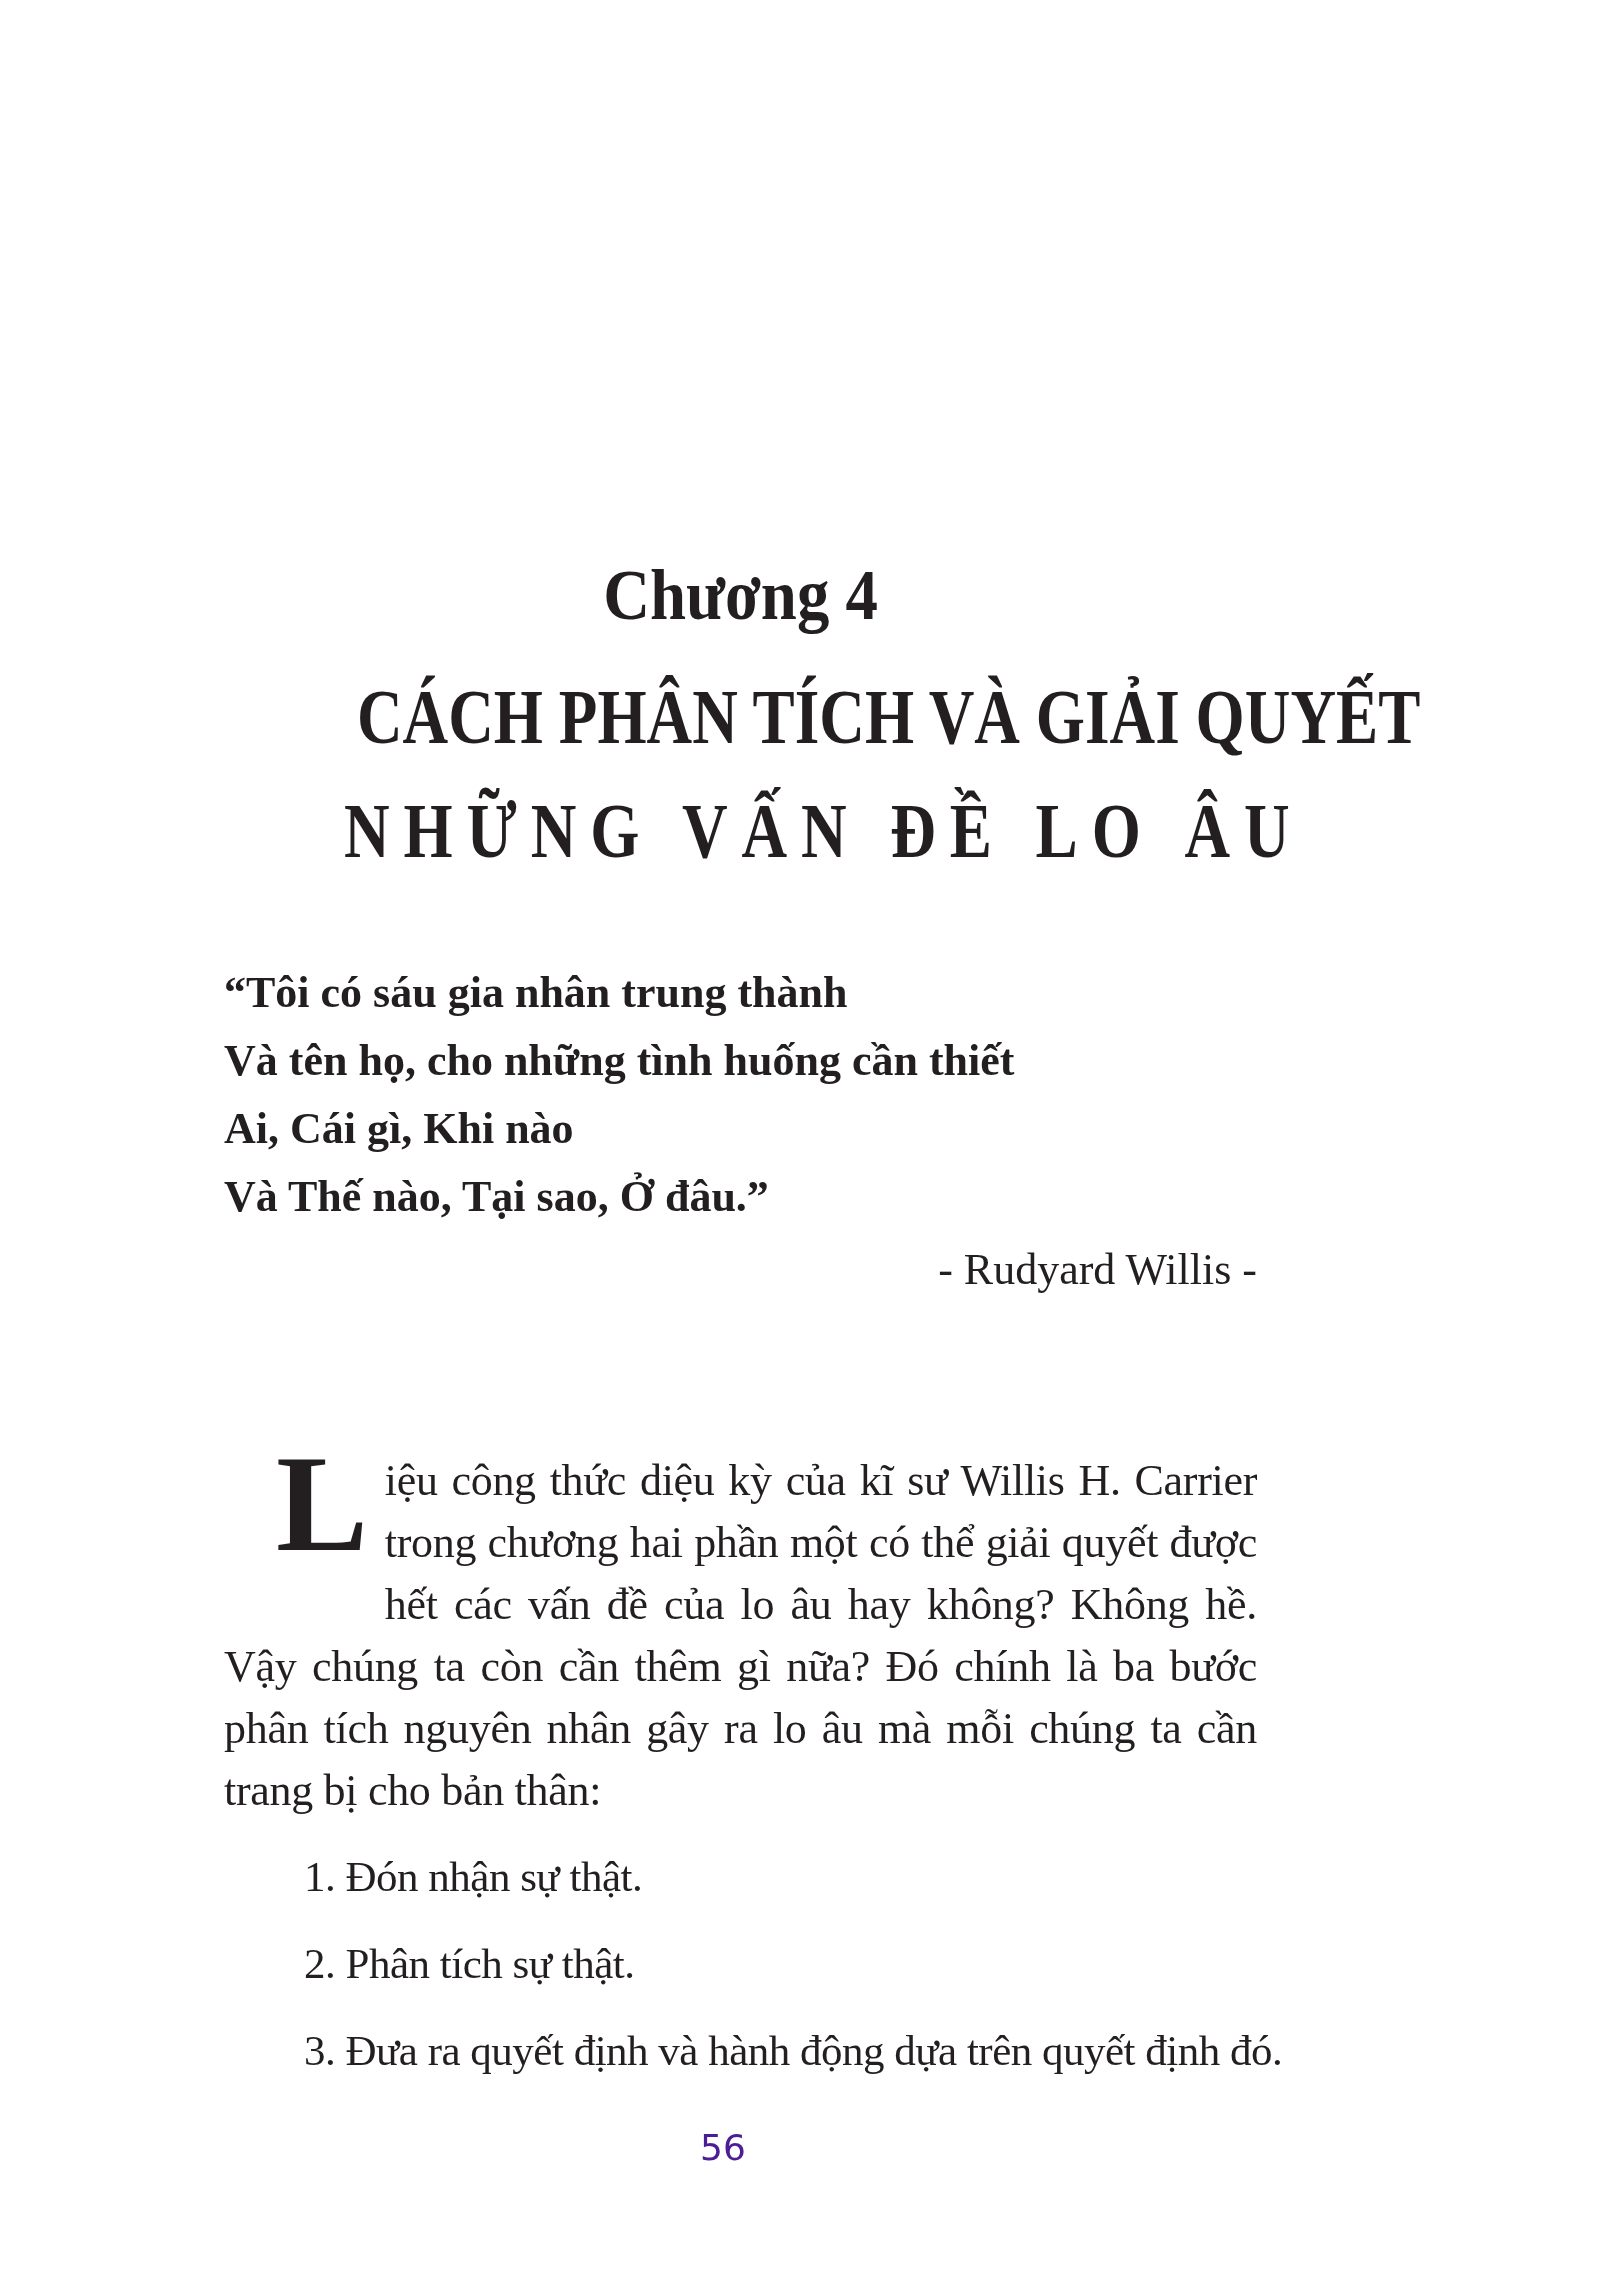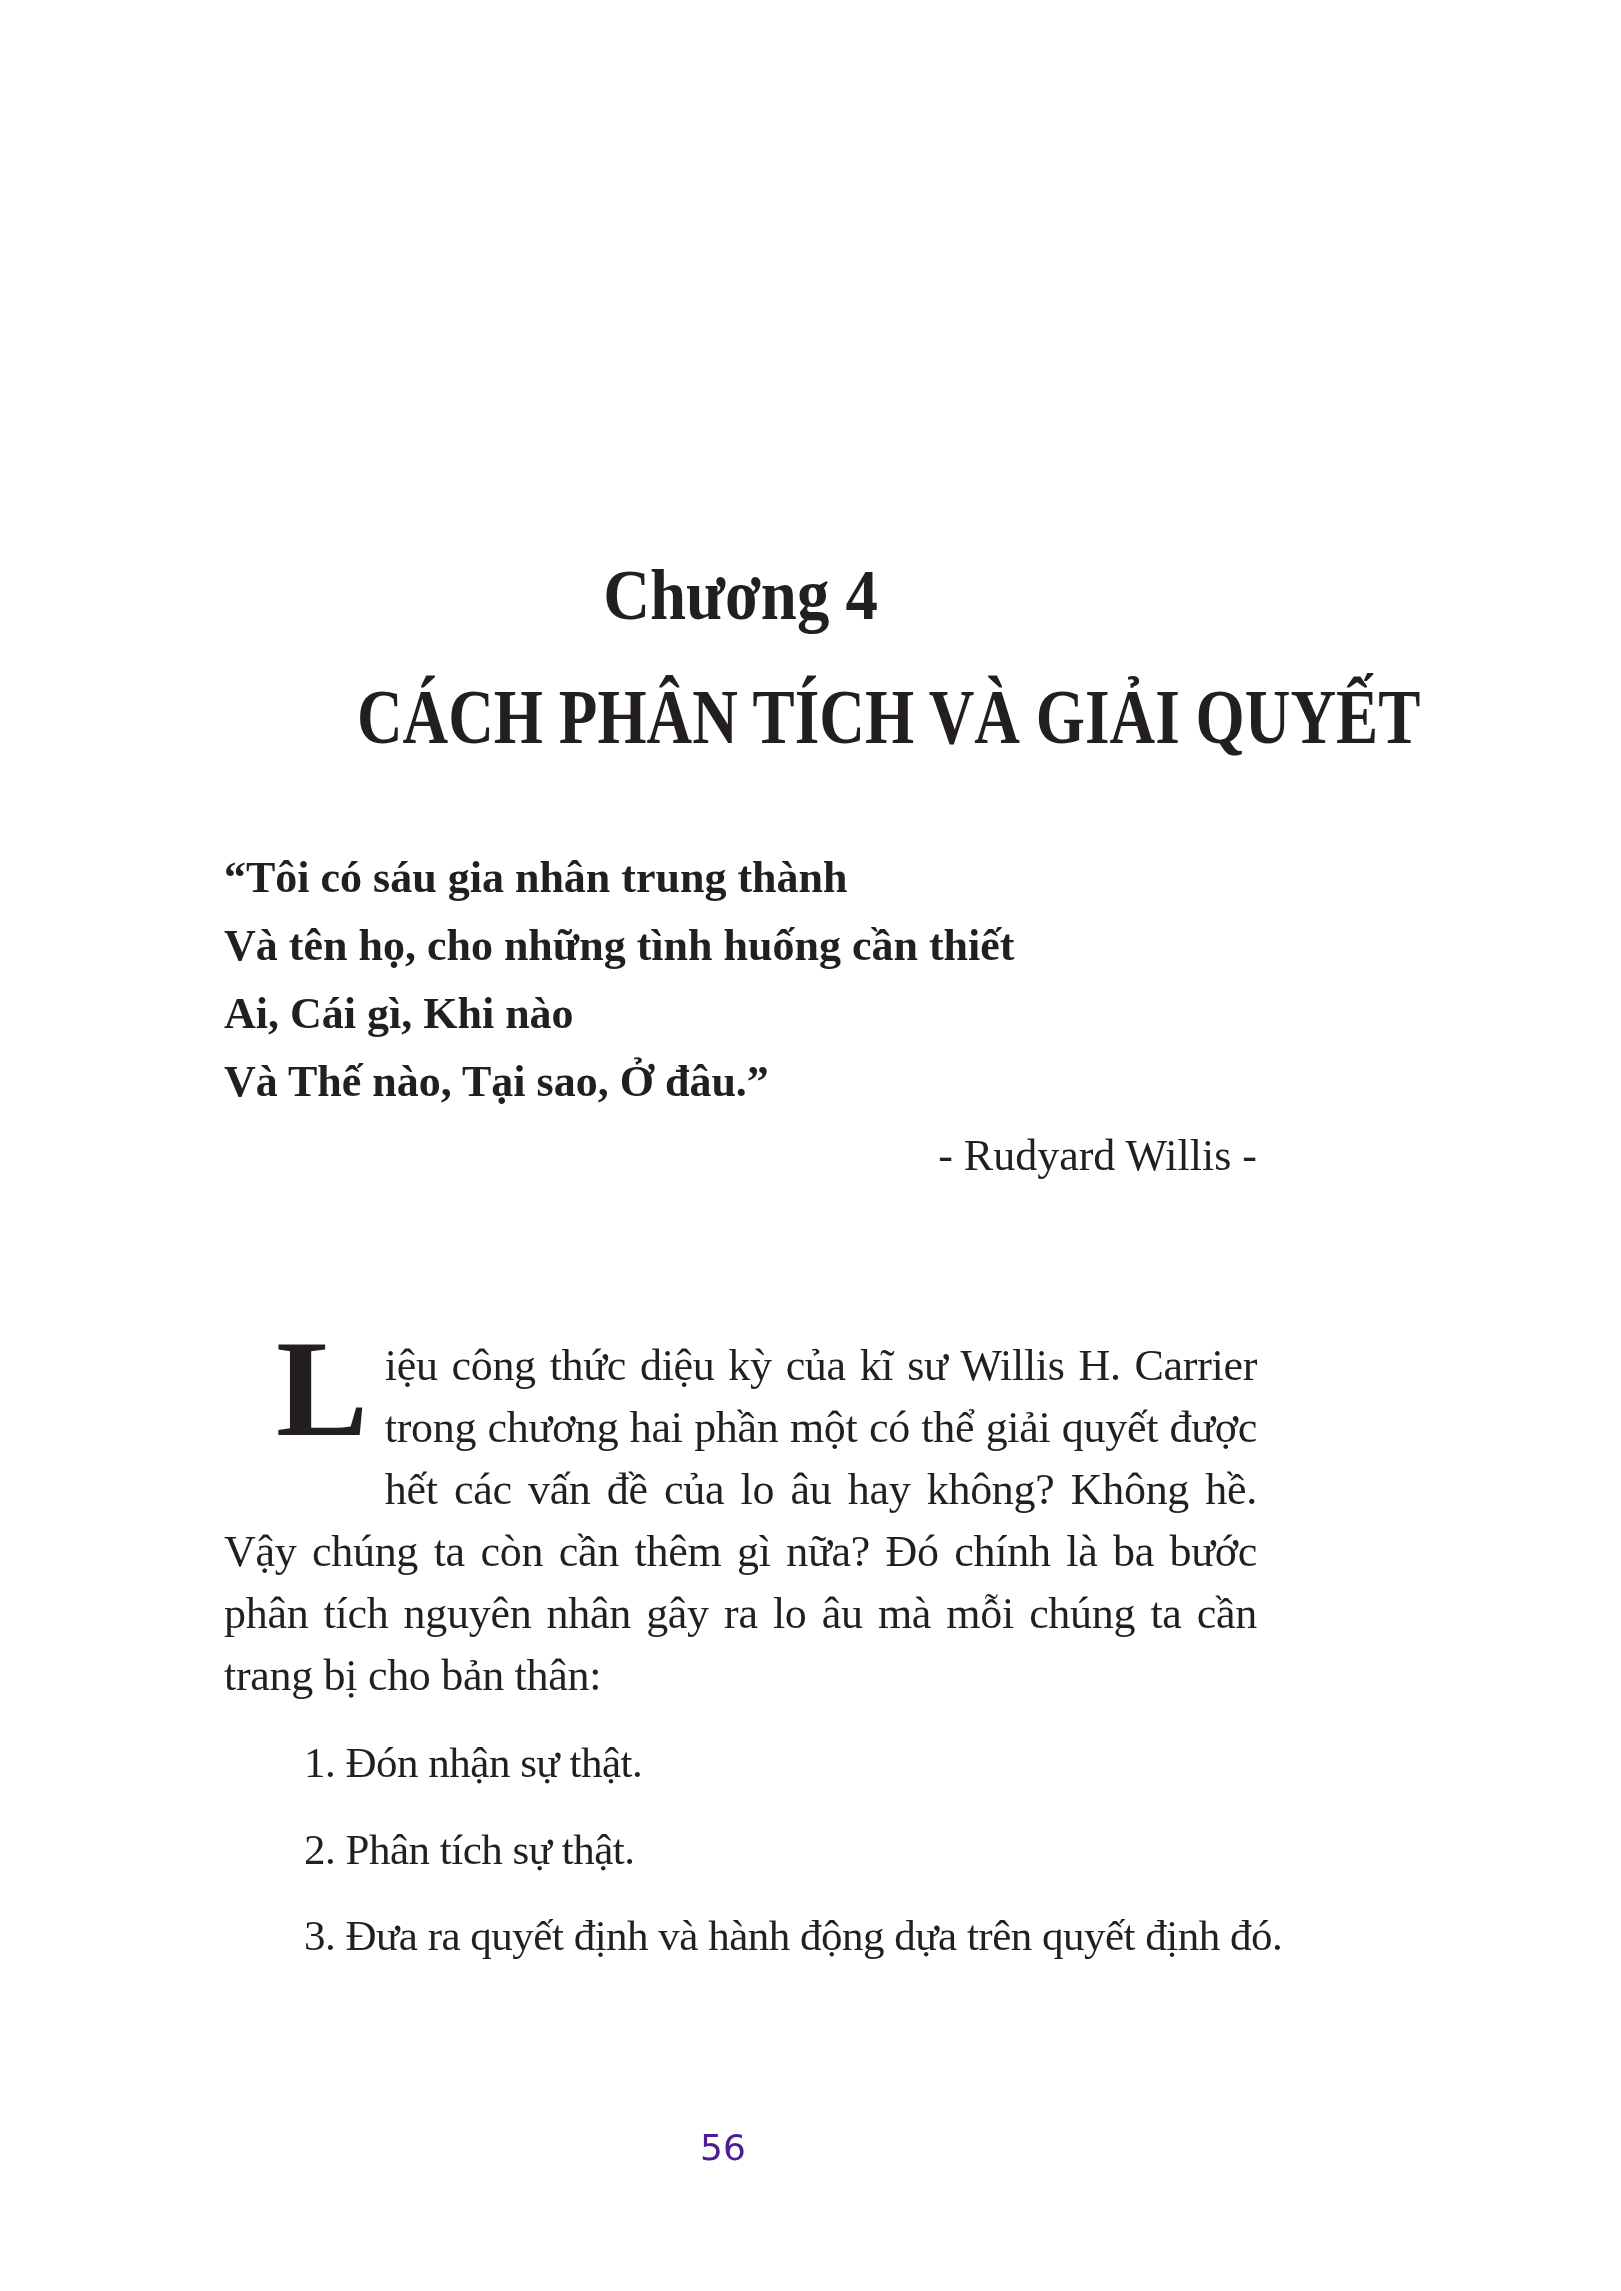--- a/index.html
+++ b/index.html
@@ -115,20 +115,23 @@
   <div class="content">
 
     <div class="chapter">
       <span class="squeeze">Chương 4</span>
     </div>
 
     <h1 class="title" style="margin-bottom:0;">
       <span class="line">
         <span>CÁCH PHÂN TÍCH VÀ GIẢI QUYẾT</span>
       </span>
+      <span class="line spaced">
+        <span>NHỮNG VẤN ĐỀ LO ÂU</span>
+      </span>
     </h1>
 
     <div class="quote">
       <span class="qline">“Tôi có sáu gia nhân trung thành</span>
       <span class="qline">Và tên họ, cho những tình huống cần thiết</span>
       <span class="qline">Ai, Cái gì, Khi nào</span>
       <span class="qline">Và Thế nào, Tại sao, Ở đâu.”</span>
     </div>
 
     <div class="attribution">- Rudyard Willis -</div>

